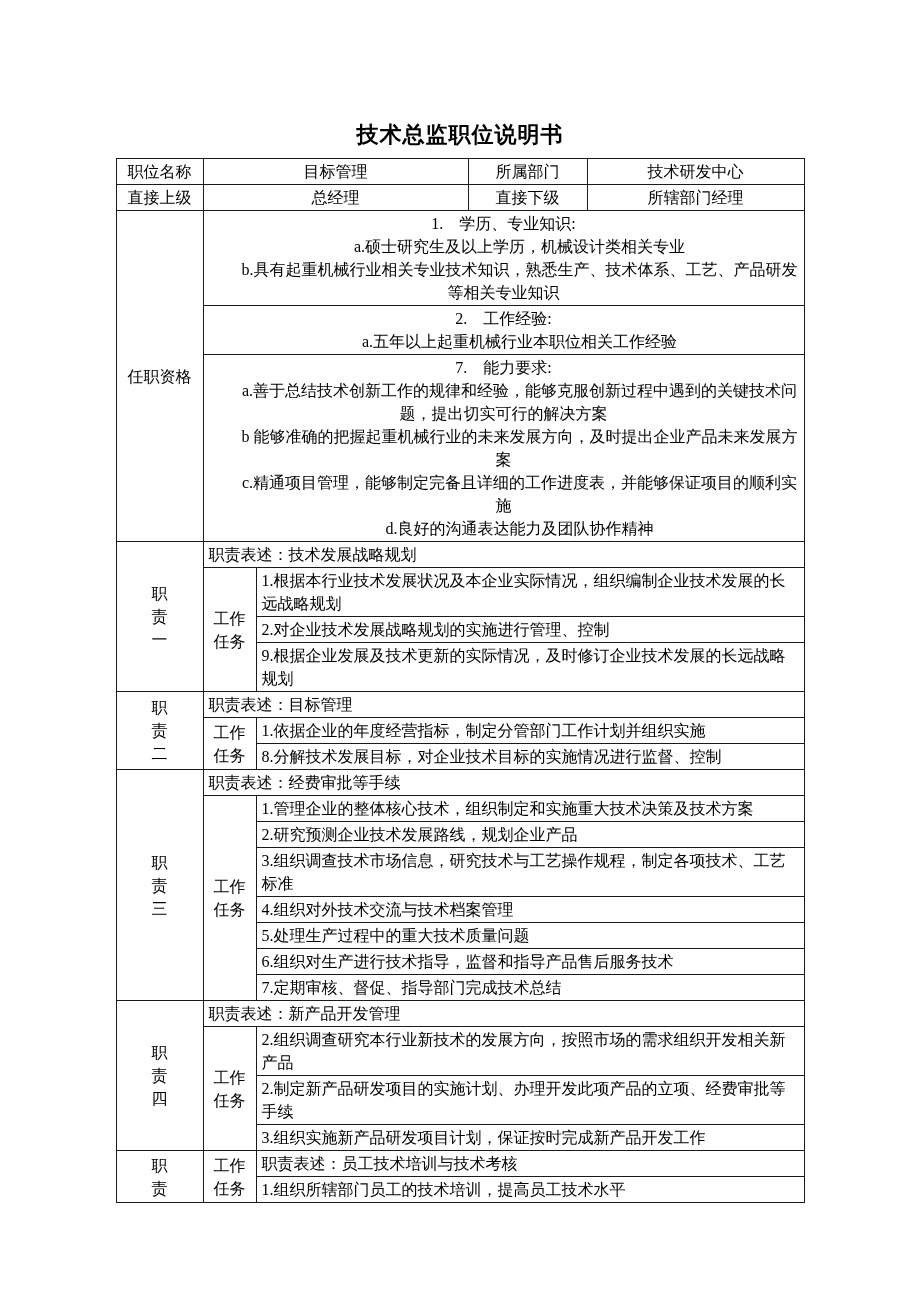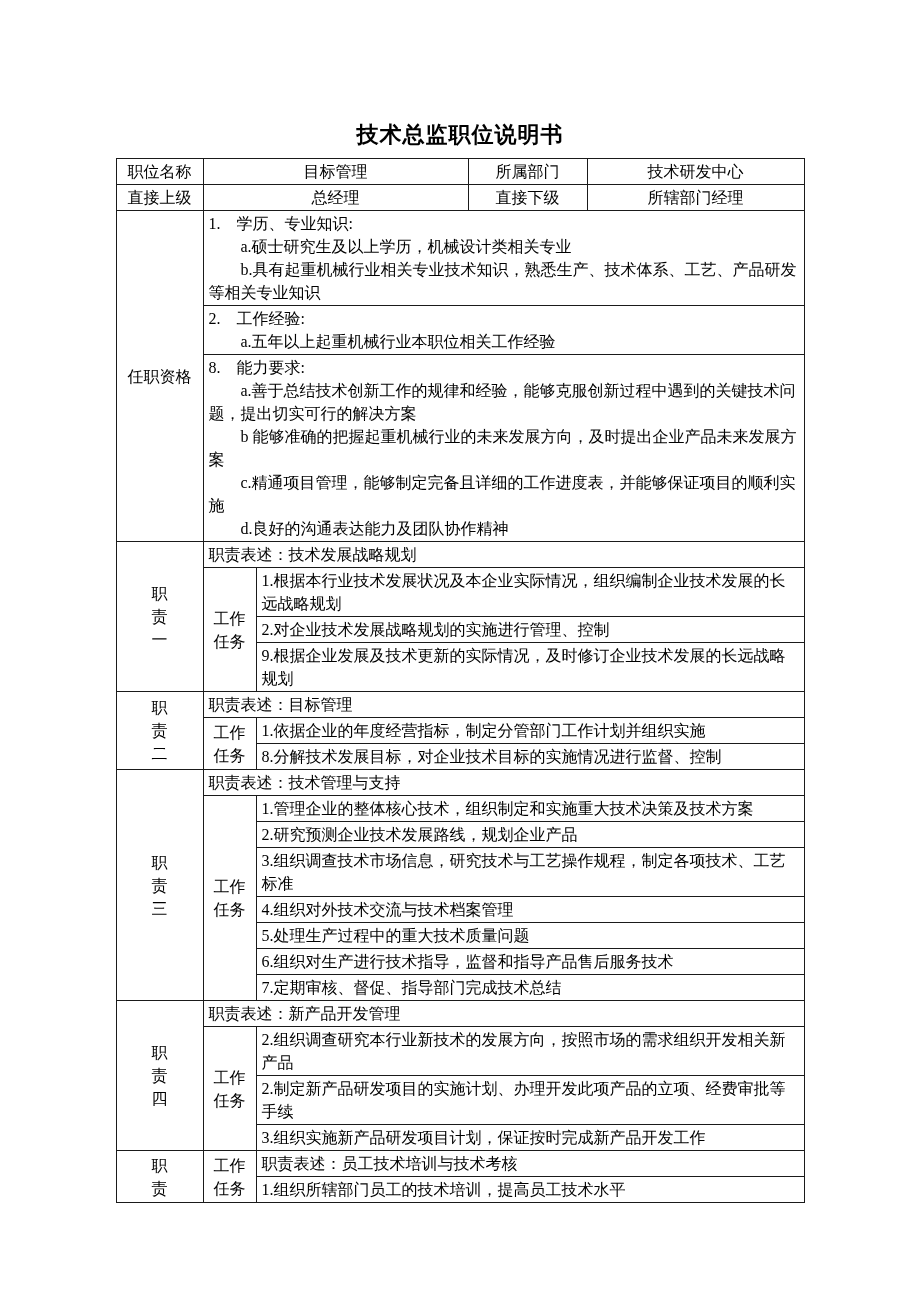--- a/index.html
+++ b/index.html
@@ -32,21 +32,21 @@
   }
   table.jd td{
     border:1px solid #1a1a1a;
     font-size:16px;
     line-height:23px;
     padding:1px 5px;
     vertical-align:middle;
     word-break:break-all;
   }
   td.c{ text-align:center; }
-  td.pre{ white-space:pre-wrap; }
+  td.pre{ white-space:pre-wrap;text-align:center; }
   td.vlabel{
     white-space:pre-line;
     text-align:center;
     line-height:26px;
   }
 </style>
 </head>
 <body>
 
 <div class="page">
@@ -80,21 +80,21 @@
       <td class="c" rowspan="3">任职资格</td>
       <td class="pre" colspan="4">1.　学历、专业知识:
 　　a.硕士研究生及以上学历，机械设计类相关专业
 　　b.具有起重机械行业相关专业技术知识，熟悉生产、技术体系、工艺、产品研发等相关专业知识</td>
     </tr>
     <tr>
       <td class="pre" colspan="4">2.　工作经验:
 　　a.五年以上起重机械行业本职位相关工作经验</td>
     </tr>
     <tr>
-      <td class="pre" colspan="4">8.　能力要求:
+      <td class="pre" colspan="4">7.　能力要求:
 　　a.善于总结技术创新工作的规律和经验，能够克服创新过程中遇到的关键技术问题，提出切实可行的解决方案
 　　b 能够准确的把握起重机械行业的未来发展方向，及时提出企业产品未来发展方案
 　　c.精通项目管理，能够制定完备且详细的工作进度表，并能够保证项目的顺利实施
 　　d.良好的沟通表达能力及团队协作精神</td>
     </tr>
 
     <tr>
       <td class="vlabel" rowspan="4">职
 责
 一</td>
@@ -124,21 +124,21 @@
       <td colspan="3">1.依据企业的年度经营指标，制定分管部门工作计划并组织实施</td>
     </tr>
     <tr>
           <td colspan="3">8.分解技术发展目标，对企业技术目标的实施情况进行监督、控制</td>
         </tr>
 
     <tr>
       <td class="vlabel" rowspan="8">职
 责
 三</td>
-      <td colspan="4">职责表述：技术管理与支持</td>
+      <td colspan="4">职责表述：经费审批等手续</td>
     </tr>
     <tr>
       <td class="vlabel" rowspan="7">工作
 任务</td>
       <td colspan="3">1.管理企业的整体核心技术，组织制定和实施重大技术决策及技术方案</td>
     </tr>
     <tr>
           <td colspan="3">2.研究预测企业技术发展路线，规划企业产品</td>
         </tr>
     <tr>

